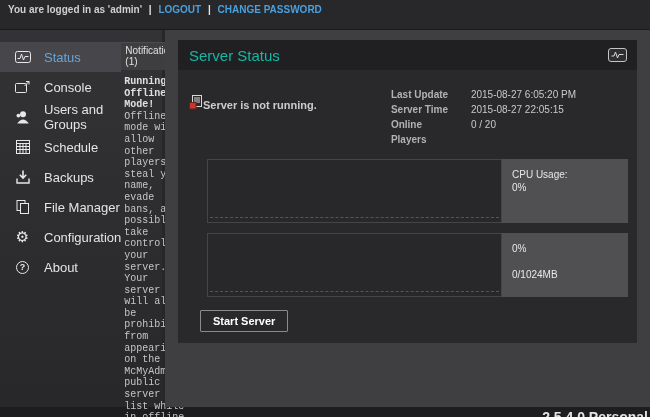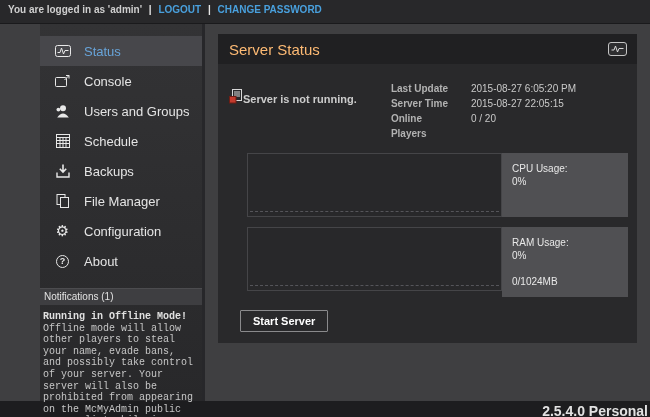--- a/index.html
+++ b/index.html
@@ -6,37 +6,37 @@
   html,body { margin:0; padding:0; }
   body {
     width:650px; height:417px; overflow:hidden;
     font-family:"Liberation Sans", sans-serif;
     background:#3f3f41;
     -webkit-font-smoothing:antialiased;
   }
 
   
   .topbar {
-    height:24px; background:#28282a; color:#cfcfcf;
+    height:30px; background:#28282a; color:#cfcfcf;
     font-size:10px; font-weight:bold; line-height:19px;
     padding:0 8px; white-space:nowrap;
     border-bottom:1px solid #1a1a1c;
   }
   .topbar a { color:#49a0dd; text-decoration:none; cursor:pointer; }
   .topbar .sep { color:#e6e6e6; margin:0 4px; }
 
   
   .mainrow { display:flex; height:377px; }
 
   
   .sidebar {
     width:165px; flex:0 0 165px;
     background:linear-gradient(#333335, #28282a);
     border-right:3px solid #27272a;
-    display:flex; flex-direction:column;margin-left:40px;
+    display:flex; flex-direction:row;
   }
   .nav { margin-top:12px; }
   .nav-item {
     height:30px; display:flex; align-items:center;
     padding-left:14px; gap:13px;
     color:#e4e4e4; font-size:13px; cursor:pointer;
   }
   .nav-item.active { background:#47474b; color:#68a4d9; }
   .nav-icon { width:17px; display:flex; justify-content:center; align-items:center; flex:0 0 17px; }
   .nav-icon svg { display:block; }
@@ -57,21 +57,21 @@
     padding:6px 4px 0 3px; font-size:10px; line-height:1.16; color:#c6c6c6;font-family:Liberation Mono, monospace;
   }
   .notif-title { font-weight:bold; color:#e0e0e0; }
 
   
   .content { flex:1; background:#3f3f41; padding:10px 13px; }
   .panel-header {
     background:#202022; height:30px; padding:0 10px 0 11px;
     display:flex; align-items:center; justify-content:space-between;
   }
-  .panel-title { color:#fdba74; font-size:15px; }
+  .panel-title { color:#14b8a6; font-size:15px; }
   .pulse-btn {
     width:19px; height:14px; border:1px solid #c4c4c4; border-radius:3px;
     background:#2e2e30; display:flex; align-items:center; justify-content:center;
   }
   .panel-body { background:#29292b; padding:9px 9px 11px 9px; }
 
   .status-row { display:flex; align-items:flex-start; padding:8px 0 12px 2px; }
   .status-left { display:flex; align-items:center; margin-top:8px; }
   .status-text { color:#cccccc; font-size:11px; font-weight:bold; }
   .info-table { margin-left:auto; margin-right:52px; font-size:10px; line-height:15px; }
@@ -261,21 +261,20 @@
           <div>CPU Usage:</div>
           <div>0%</div>
         </div>
       </div>
 
       <div class="usage-row">
         <div class="graph-area">
           <div class="graph-baseline"></div>
         </div>
         <div class="usage-box">
-          <div>RAM Usage:</div>
           <div>0%</div>
           <div class="usage-detail">0/1024MB</div>
         </div>
       </div>
 
       <button class="btn">Start Server</button>
 
     </div>
   </div>
 

